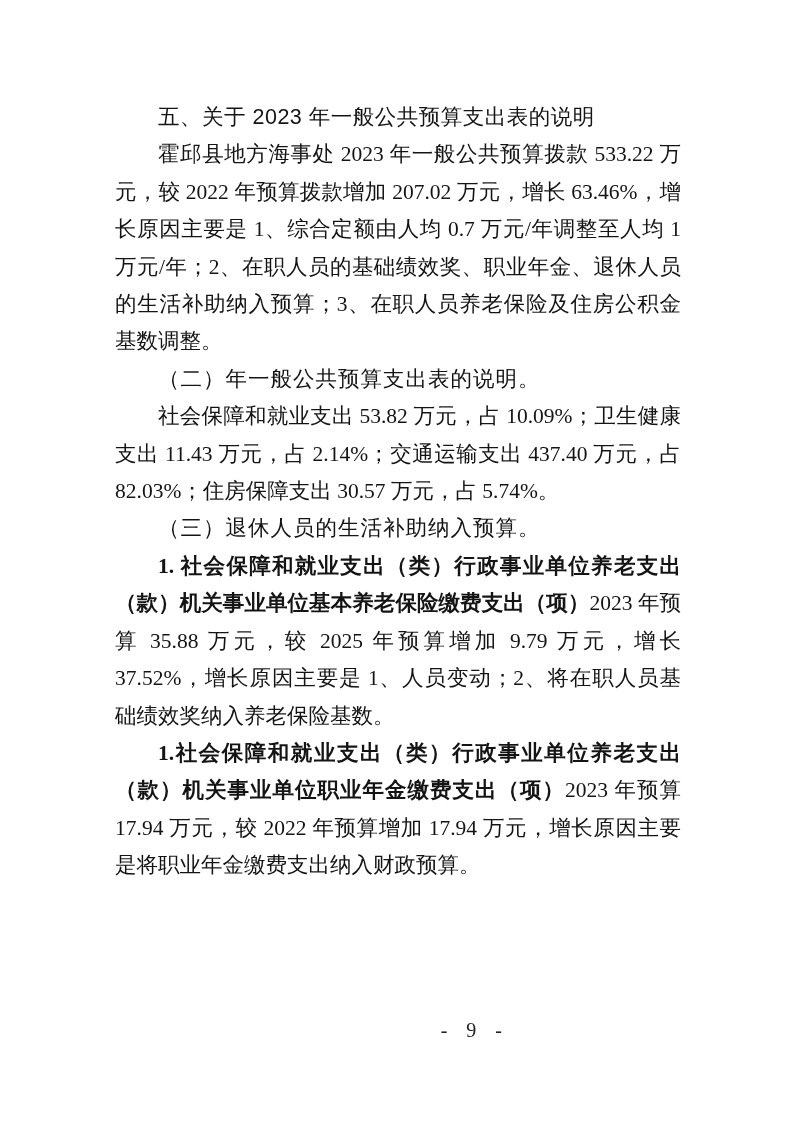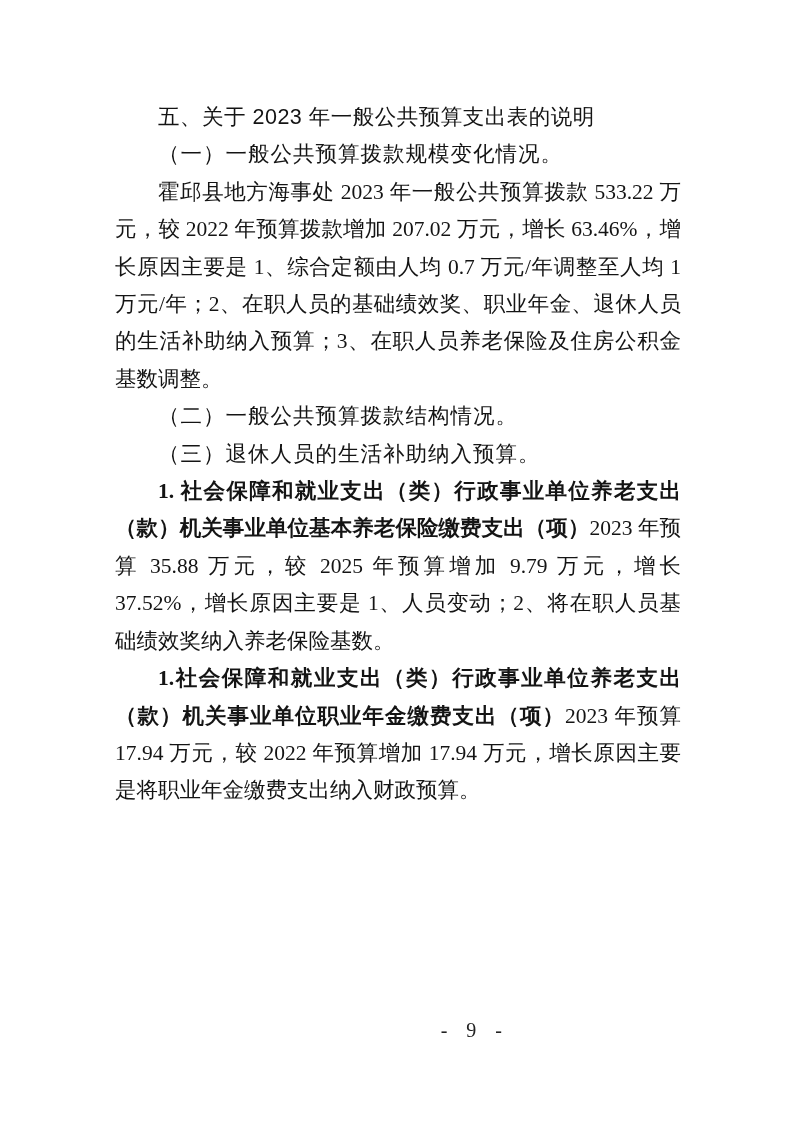--- a/index.html
+++ b/index.html
@@ -69,26 +69,26 @@
   }
 </style>
 </head>
 <body>
 
 <div class="page">
   <div class="content">
 
     <h1 class="doc-h1">五、关于 2023 年一般公共预算支出表的说明</h1>
 
-    <h2 class="doc-h2">（一）一般公共预算拨款规模变化情况。</h2>
 
     <p class="body-para">霍邱县地方海事处 2023 年一般公共预算拨款 533.22 万元，较 2022 年预算拨款增加 207.02 万元，增长 63.46%，增长原因主要是 1、综合定额由人均 0.7 万元/年调整至人均 1 万元/年；2、在职人员的基础绩效奖、职业年金、退休人员的生活补助纳入预算；3、在职人员养老保险及住房公积金基数调整。</p>
 
-    <h2 class="doc-h2">（二）一般公共预算拨款结构情况。</h2>
+    <h2 class="doc-h2">（二）年一般公共预算支出表的说明。</h2>
 
+    <p class="body-para">社会保障和就业支出 53.82 万元，占 10.09%；卫生健康支出 11.43 万元，占 2.14%；交通运输支出 437.40 万元，占 82.03%；住房保障支出 30.57 万元，占 5.74%。</p>
 
     <h2 class="doc-h2">（三）退休人员的生活补助纳入预算。</h2>
 
     <p class="body-para num-item"><span class="bold-lead">1. 社会保障和就业支出（类）行政事业单位养老支出（款）机关事业单位基本养老保险缴费支出（项）</span><span>2023 年预算 35.88 万元，较 2025 年预算增加 9.79 万元，增长 37.52%，增长原因主要是 1、人员变动；2、将在职人员基础绩效奖纳入养老保险基数。</span></p>
 
     <p class="body-para num-item"><span class="bold-lead">1.社会保障和就业支出（类）行政事业单位养老支出（款）机关事业单位职业年金缴费支出（项）</span><span>2023 年预算 17.94 万元，较 2022 年预算增加 17.94 万元，增长原因主要是将职业年金缴费支出纳入财政预算。</span></p>
 
 
   </div>
 

